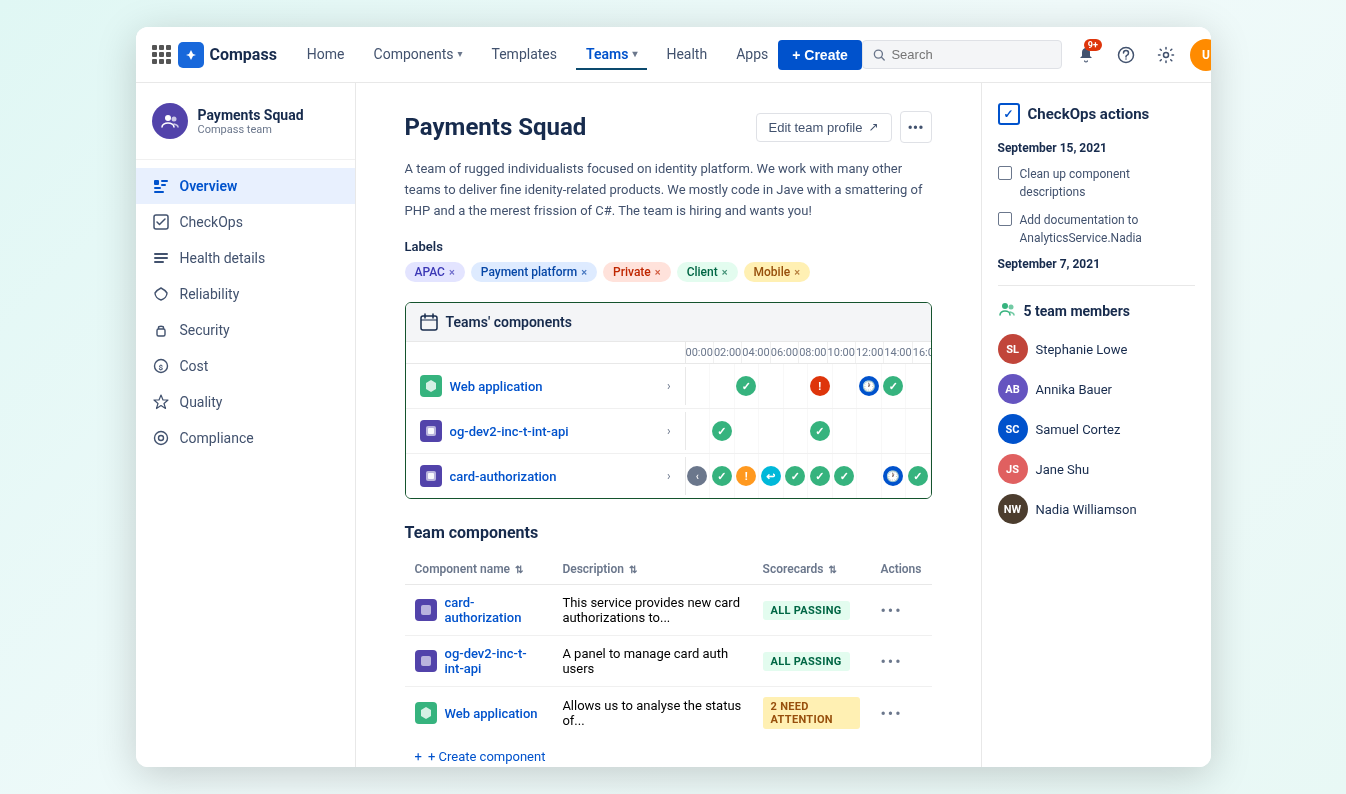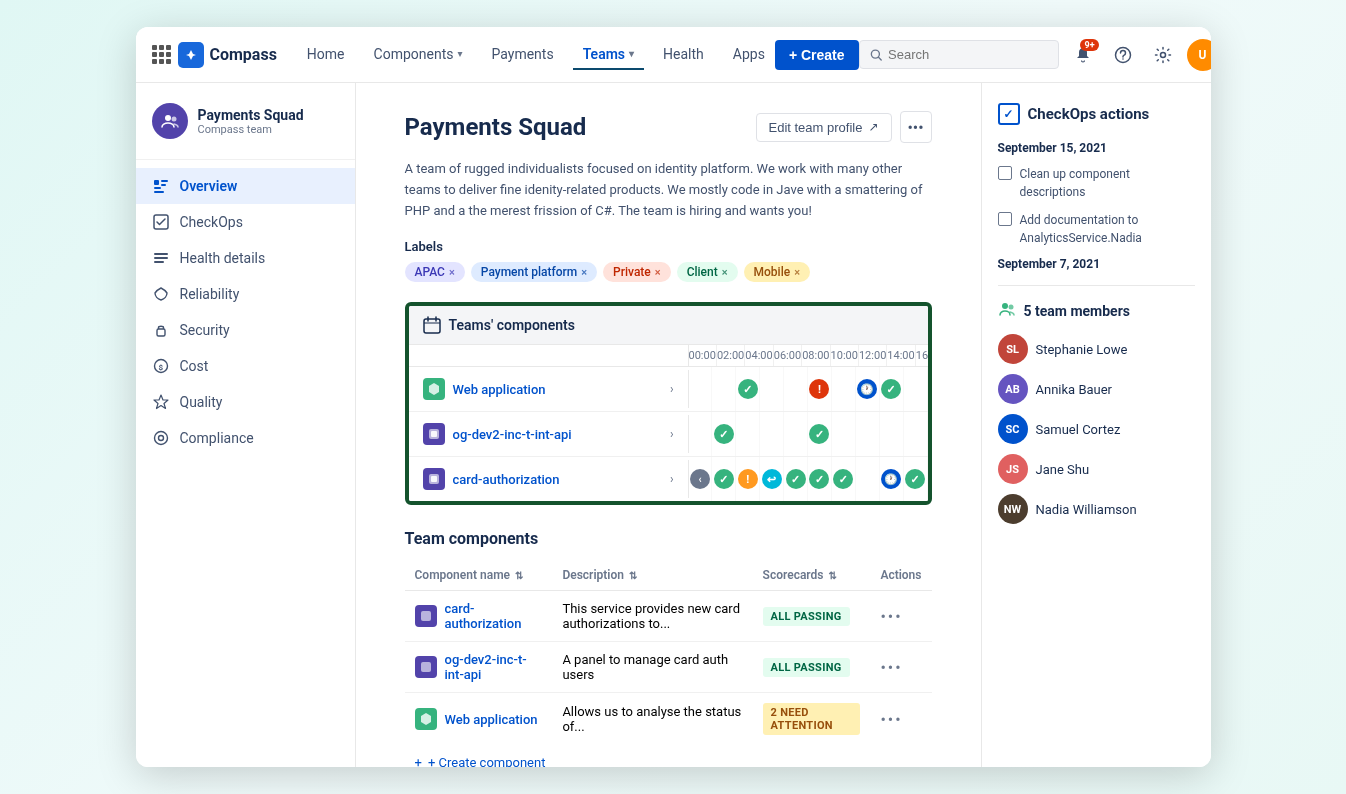--- a/index.html
+++ b/index.html
@@ -339,21 +339,21 @@
       justify-content: flex-end;
     }
     .label-x {
       cursor: pointer;
       font-size: 11px;
       opacity: 0.7;
     }
 
     
     .timeline-section {
-      border: 4px solid #14532d;
+      border: 1px solid #14532d;
       border-radius: 6px;
       overflow: hidden;
       margin-bottom: 24px;
     }
     .timeline-header {
       background: #f4f5f7;
       padding: 10px 14px;
       display: flex;
       align-items: center;
       gap: 8px;
@@ -660,21 +660,21 @@
     </div>
     <nav class="nav-items">
       <div class="nav-item">
         <span>Home</span>
       </div>
       <div class="nav-item">
         <span>Components</span>
         <span class="nav-chevron">▾</span>
       </div>
       <div class="nav-item">
-        <span>Payments</span>
+        <span>Templates</span>
       </div>
       <div class="nav-item active">
         <span>Teams</span>
         <span class="nav-chevron">▾</span>
       </div>
       <div class="nav-item">
         <span>Health</span>
       </div>
       <div class="nav-item">
         <span>Apps</span>

